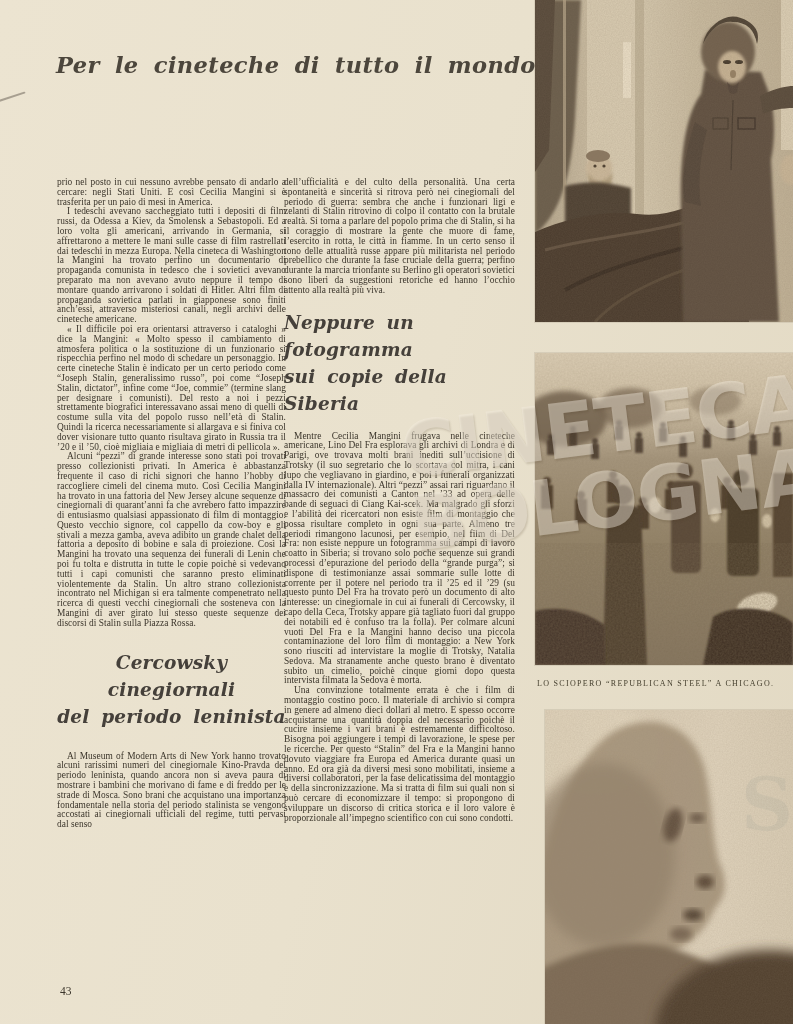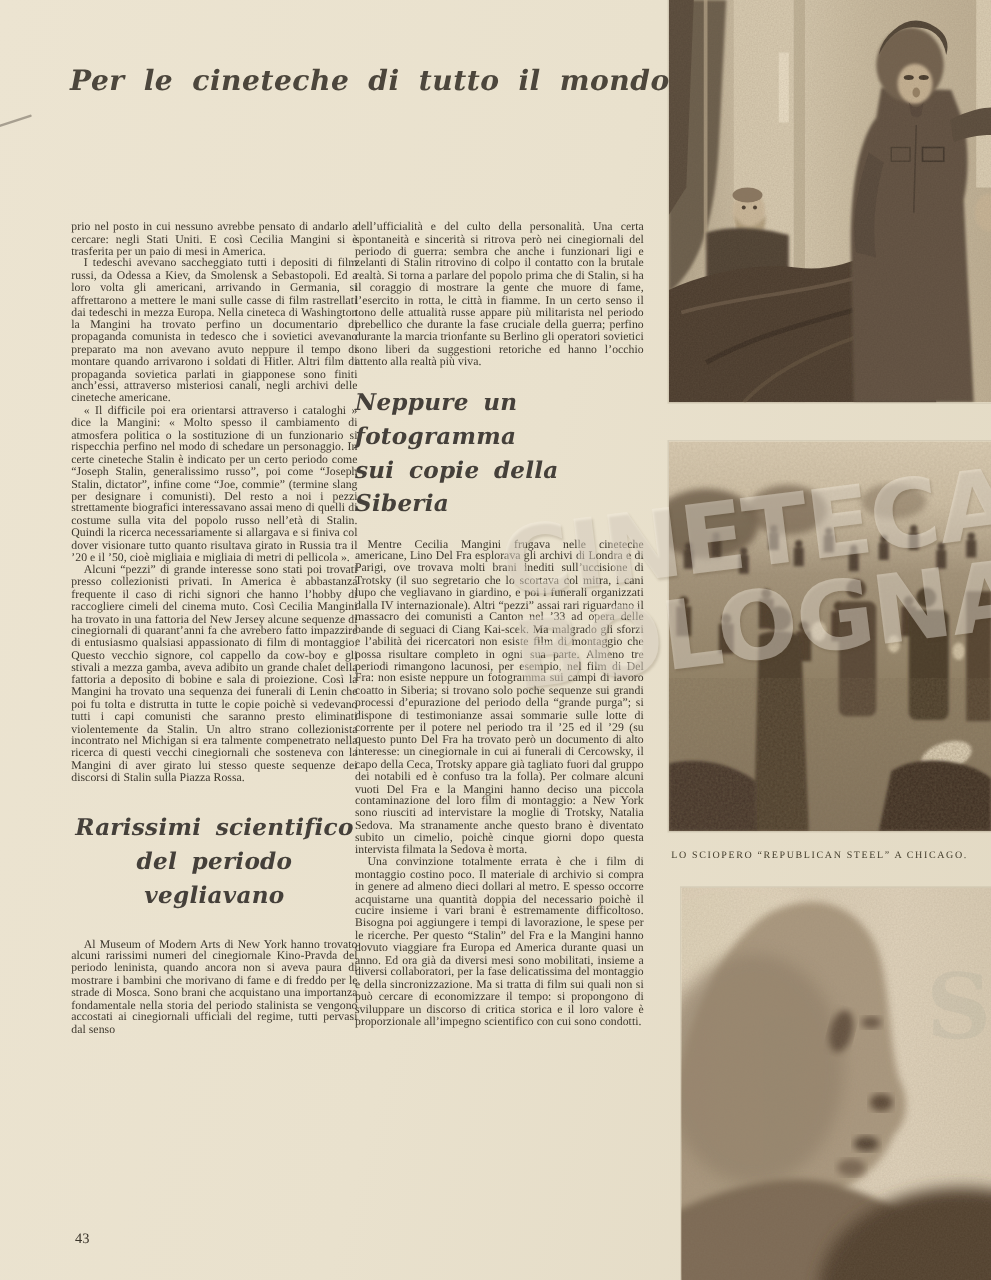--- a/index.html
+++ b/index.html
@@ -64,22 +64,22 @@
 <div class="pen-mark"></div>
 
 <h1 class="title">Per le cineteche di tutto il mondo alla ricerca</h1>
 
 <div class="col col-1">
   <p class="noindent">prio nel posto in cui nessuno avrebbe pensato di andarlo a cercare: negli Stati Uniti. E così Cecilia Mangini si è trasferita per un paio di mesi in America.</p>
   <p>I tedeschi avevano saccheggiato tutti i depositi di film russi, da Odessa a Kiev, da Smolensk a Sebastopoli. Ed a loro volta gli americani, arrivando in Germania, si affrettarono a mettere le mani sulle casse di film rastrellati dai tedeschi in mezza Europa. Nella cineteca di Washington la Mangini ha trovato perfino un documentario di propaganda comunista in tedesco che i sovietici avevano preparato ma non avevano avuto neppure il tempo di montare quando arrivarono i soldati di Hitler. Altri film di propaganda sovietica parlati in giapponese sono finiti anch’essi, attraverso misteriosi canali, negli archivi delle cineteche americane.</p>
   <p>« Il difficile poi era orientarsi attraverso i cataloghi » dice la Mangini: « Molto spesso il cambiamento di atmosfera politica o la sostituzione di un funzionario si rispecchia perfino nel modo di schedare un personaggio. In certe cineteche Stalin è indicato per un certo periodo come “Joseph Stalin, generalissimo russo”, poi come “Joseph Stalin, dictator”, infine come “Joe, commie” (termine slang per designare i comunisti). Del resto a noi i pezzi strettamente biografici interessavano assai meno di quelli di costume sulla vita del popolo russo nell’età di Stalin. Quindi la ricerca necessariamente si allargava e si finiva col dover visionare tutto quanto risultava girato in Russia tra il ’20 e il ’50, cioè migliaia e migliaia di metri di pellicola ».</p>
   <p>Alcuni “pezzi” di grande interesse sono stati poi trovati presso collezionisti privati. In America è abbastanza frequente il caso di richi signori che hanno l’hobby di raccogliere cimeli del cinema muto. Così Cecilia Mangini ha trovato in una fattoria del New Jersey alcune sequenze di cinegiornali di quarant’anni fa che avrebero fatto impazzire di entusiasmo qualsiasi appassionato di film di montaggio. Questo vecchio signore, col cappello da cow-boy e gli stivali a mezza gamba, aveva adibito un grande chalet della fattoria a deposito di bobine e sala di proiezione. Così la Mangini ha trovato una sequenza dei funerali di Lenin che poi fu tolta e distrutta in tutte le copie poichè si vedevano tutti i capi comunisti che saranno presto eliminati violentemente da Stalin. Un altro strano collezionista incontrato nel Michigan si era talmente compenetrato nella ricerca di questi vecchi cinegiornali che sosteneva con la Mangini di aver girato lui stesso queste sequenze dei discorsi di Stalin sulla Piazza Rossa.</p>
   <h2 class="subhead center">
-    <span class="hl">Rarissimi scientifico</span>
-    <span class="hl">del periodo vegliavano</span>
+    <span class="hl">Cercowsky cinegiornali</span>
+    <span class="hl">del periodo leninista</span>
   </h2>
   <p>Al Museum of Modern Arts di New York hanno trovato alcuni rarissimi numeri del cinegiornale Kino-Pravda del periodo leninista, quando ancora non si aveva paura di mostrare i bambini che morivano di fame e di freddo per le strade di Mosca. Sono brani che acquistano una importanza fondamentale nella storia del periodo stalinista se vengono accostati ai cinegiornali ufficiali del regime, tutti pervasi dal senso</p>
 </div>
 
 <div class="col col-2">
   <p class="noindent">dell’ufficialità e del culto della personalità. Una certa spontaneità e sincerità si ritrova però nei cinegiornali del periodo di guerra: sembra che anche i funzionari ligi e zelanti di Stalin ritrovino di colpo il contatto con la brutale realtà. Si torna a parlare del popolo prima che di Stalin, si ha il coraggio di mostrare la gente che muore di fame, l’esercito in rotta, le città in fiamme. In un certo senso il tono delle attualità russe appare più militarista nel periodo prebellico che durante la fase cruciale della guerra; perfino durante la marcia trionfante su Berlino gli operatori sovietici sono liberi da suggestioni retoriche ed hanno l’occhio attento alla realtà più viva.</p>
   <h2 class="subhead left">
     <span class="hl">Neppure un fotogramma</span>
     <span class="hl">sui copie della Siberia</span>
   </h2>

